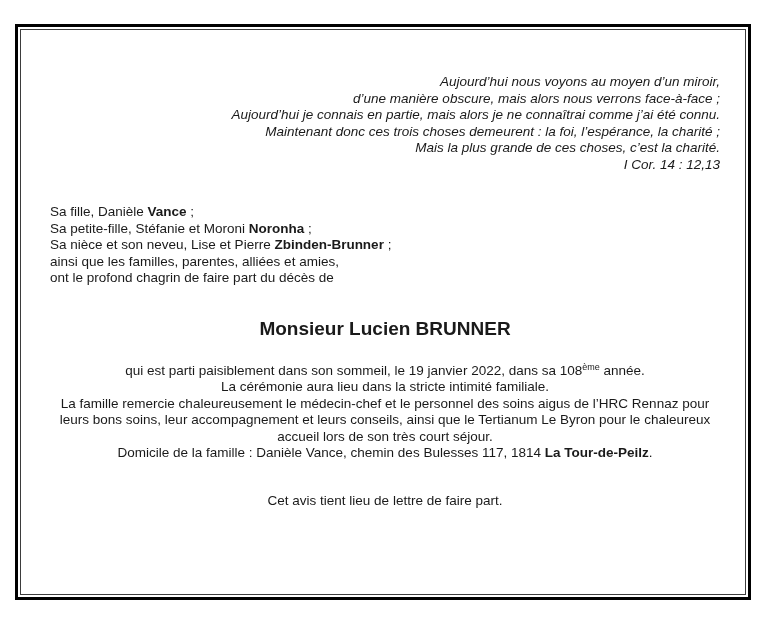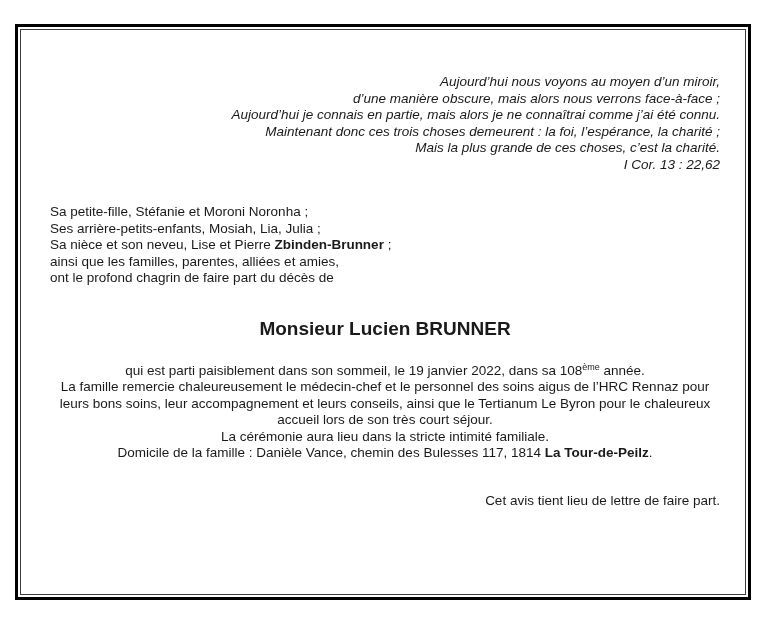--- a/index.html
+++ b/index.html
@@ -48,58 +48,58 @@
     font-size: 19px;
     line-height: 22px;
     font-weight: bold;
     margin: 0 0 23px 0;
   }
   .body-text p {
     margin: 0;
     text-align: center;
   }
   .footer-notice {
-    text-align: right;
+    text-align: center;
     margin-top: 31px;
   }
   sup {
     font-size: 9px;
     line-height: 0;
   }
 </style>
 </head>
 <body>
 
 <div class="frame-outer">
   <div class="frame-inner">
     <div class="content">
 
       <div class="epigraph">
         <div>Aujourd’hui nous voyons au moyen d’un miroir,</div>
         <div>d’une manière obscure, mais alors nous verrons face-à-face ;</div>
         <div>Aujourd’hui je connais en partie, mais alors je ne connaîtrai comme j’ai été connu.</div>
         <div>Maintenant donc ces trois choses demeurent : la foi, l’espérance, la charité ;</div>
         <div>Mais la plus grande de ces choses, c’est la charité.</div>
-        <div>I Cor. 13 : 22,62</div>
+        <div>I Cor. 14 : 12,13</div>
       </div>
 
       <div class="family">
-        <div><span>Sa petite-fille, Stéfanie et Moroni </span><span style="font-weight: normal;">Noronha</span><span> ;</span></div>
-        <div><span>Ses arrière-petits-enfants, Mosiah, Lia, Julia ;</span></div>
+        <div><span>Sa fille, Danièle </span><span style="font-weight: bold;">Vance</span><span> ;</span></div>
+        <div><span>Sa petite-fille, Stéfanie et Moroni </span><span style="font-weight: bold;">Noronha</span><span> ;</span></div>
         <div><span>Sa nièce et son neveu, Lise et Pierre </span><span style="font-weight: bold;">Zbinden-Brunner</span><span> ;</span></div>
         <div><span>ainsi que les familles, parentes, alliées et amies,</span></div>
         <div><span>ont le profond chagrin de faire part du décès de</span></div>
       </div>
 
       <h1 class="deceased-name">Monsieur Lucien BRUNNER</h1>
 
       <div class="body-text">
         <p><span>qui est parti paisiblement dans son sommeil, le 19 janvier 2022, dans sa 108</span><sup>ème</sup><span> année.</span></p>
+        <p><span>La cérémonie aura lieu dans la stricte intimité familiale.</span></p>
         <p><span>La famille remercie chaleureusement le médecin-chef et le personnel des soins aigus de l’HRC Rennaz pour leurs bons soins, leur accompagnement et leurs conseils, ainsi que le Tertianum Le Byron pour le chaleureux accueil lors de son très court séjour.</span></p>
-        <p><span>La cérémonie aura lieu dans la stricte intimité familiale.</span></p>
         <p><span>Domicile de la famille : Danièle Vance, chemin des Bulesses 117, 1814 </span><span style="font-weight: bold;">La Tour-de-Peilz</span><span>.</span></p>
       </div>
 
       <div class="footer-notice">Cet avis tient lieu de lettre de faire part.</div>
 
     </div>
   </div>
 </div>
 
 </body></html>

